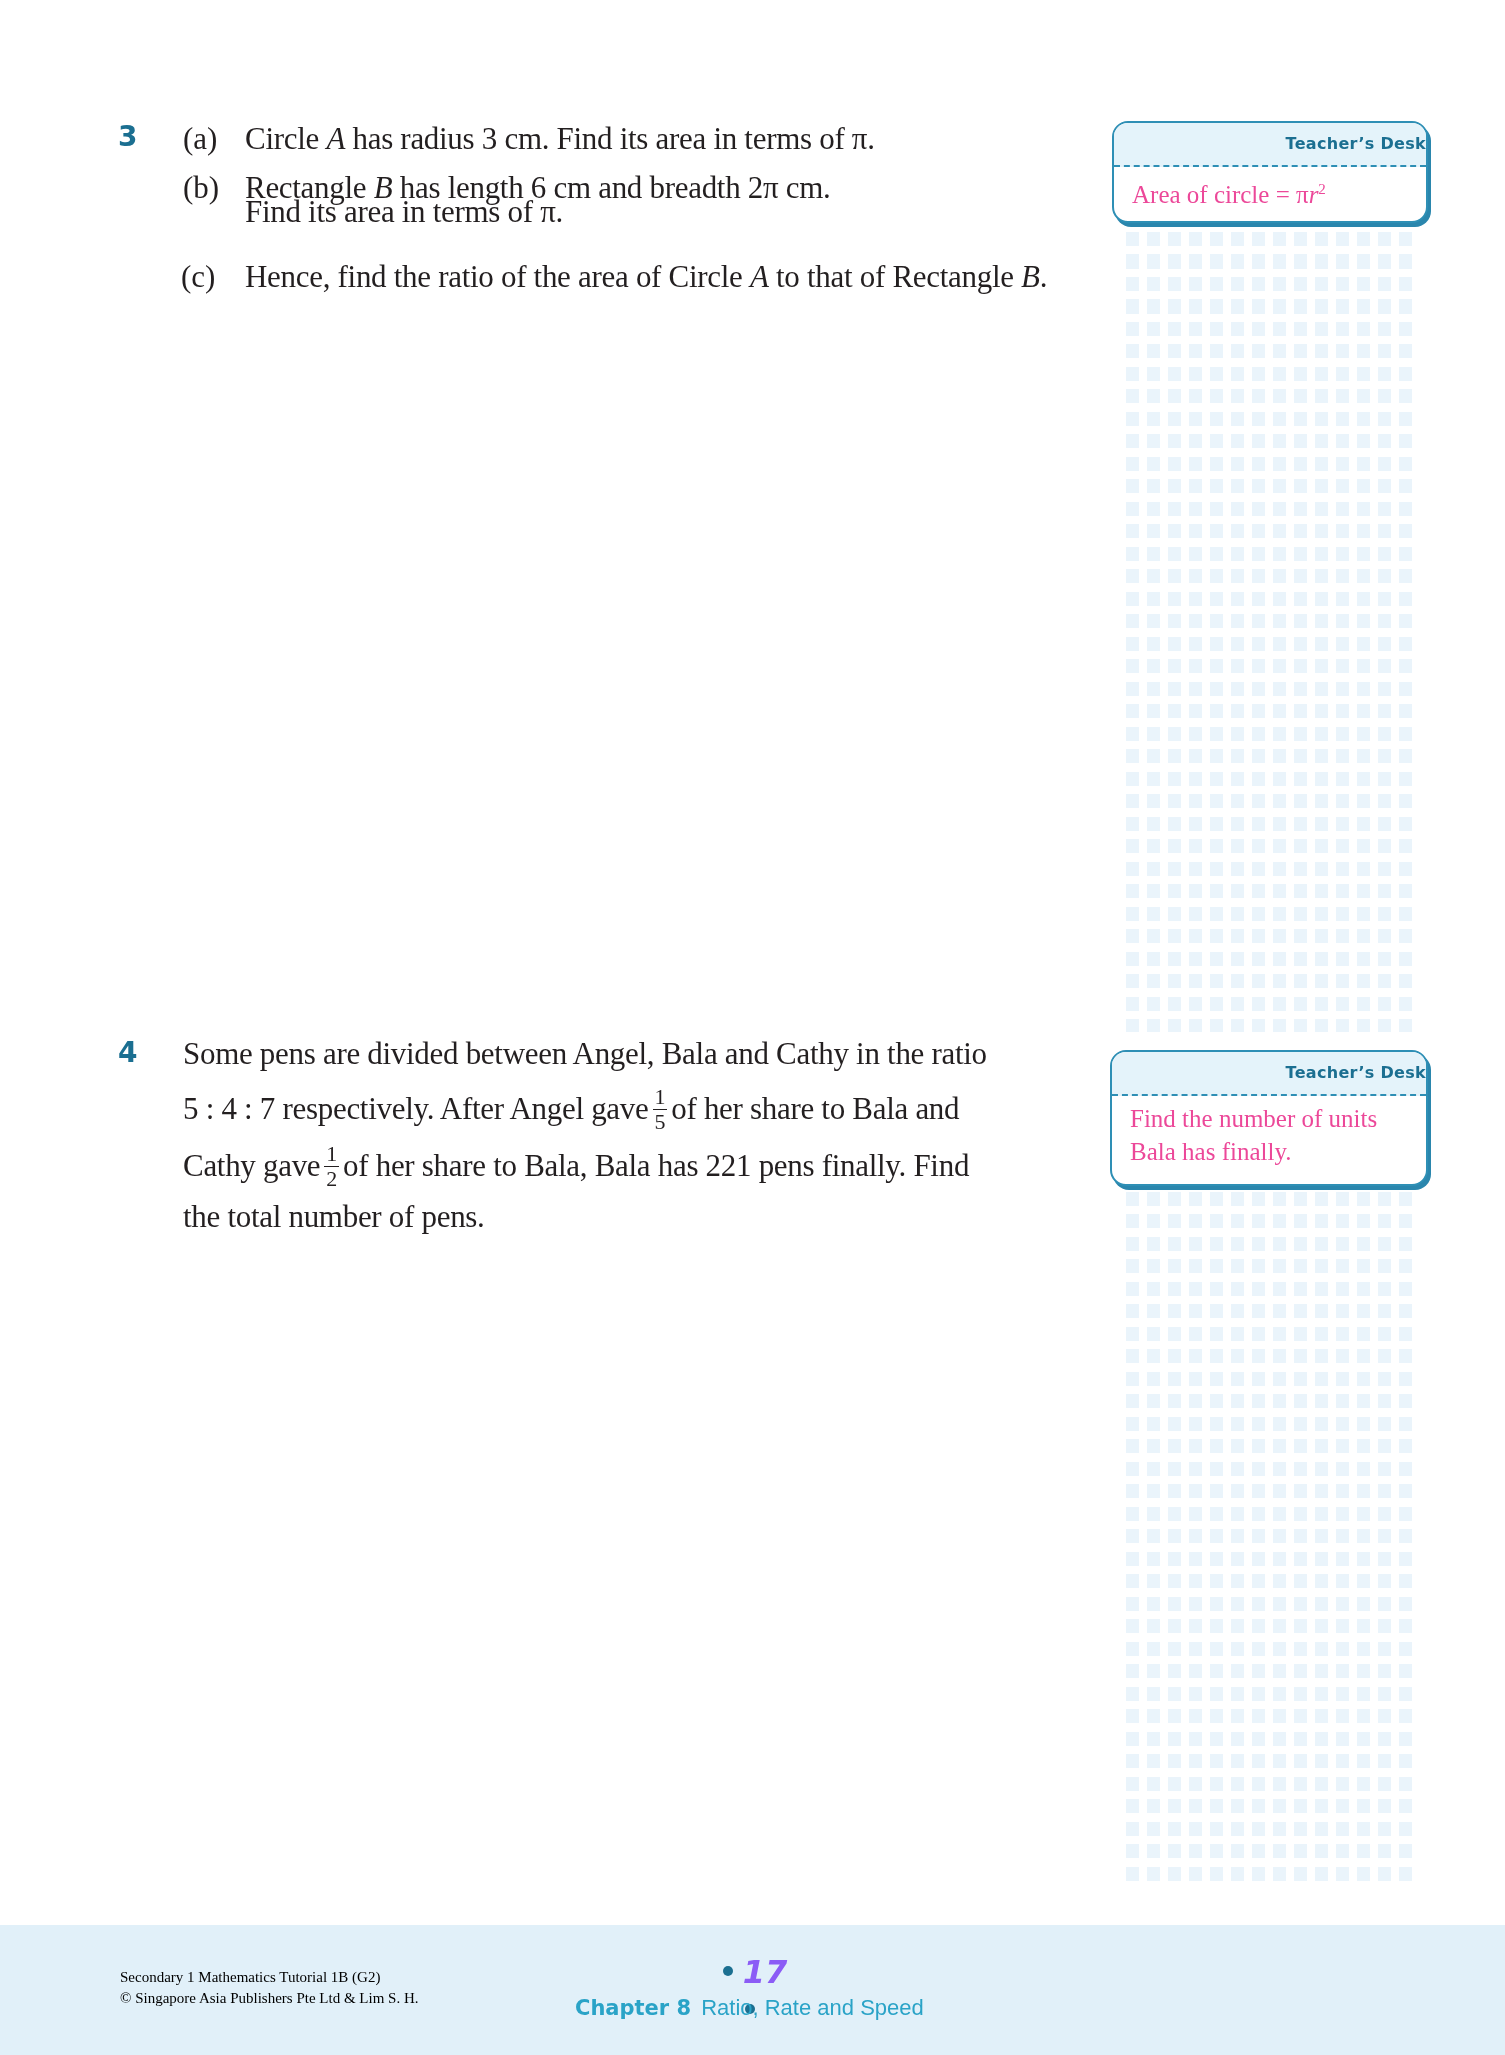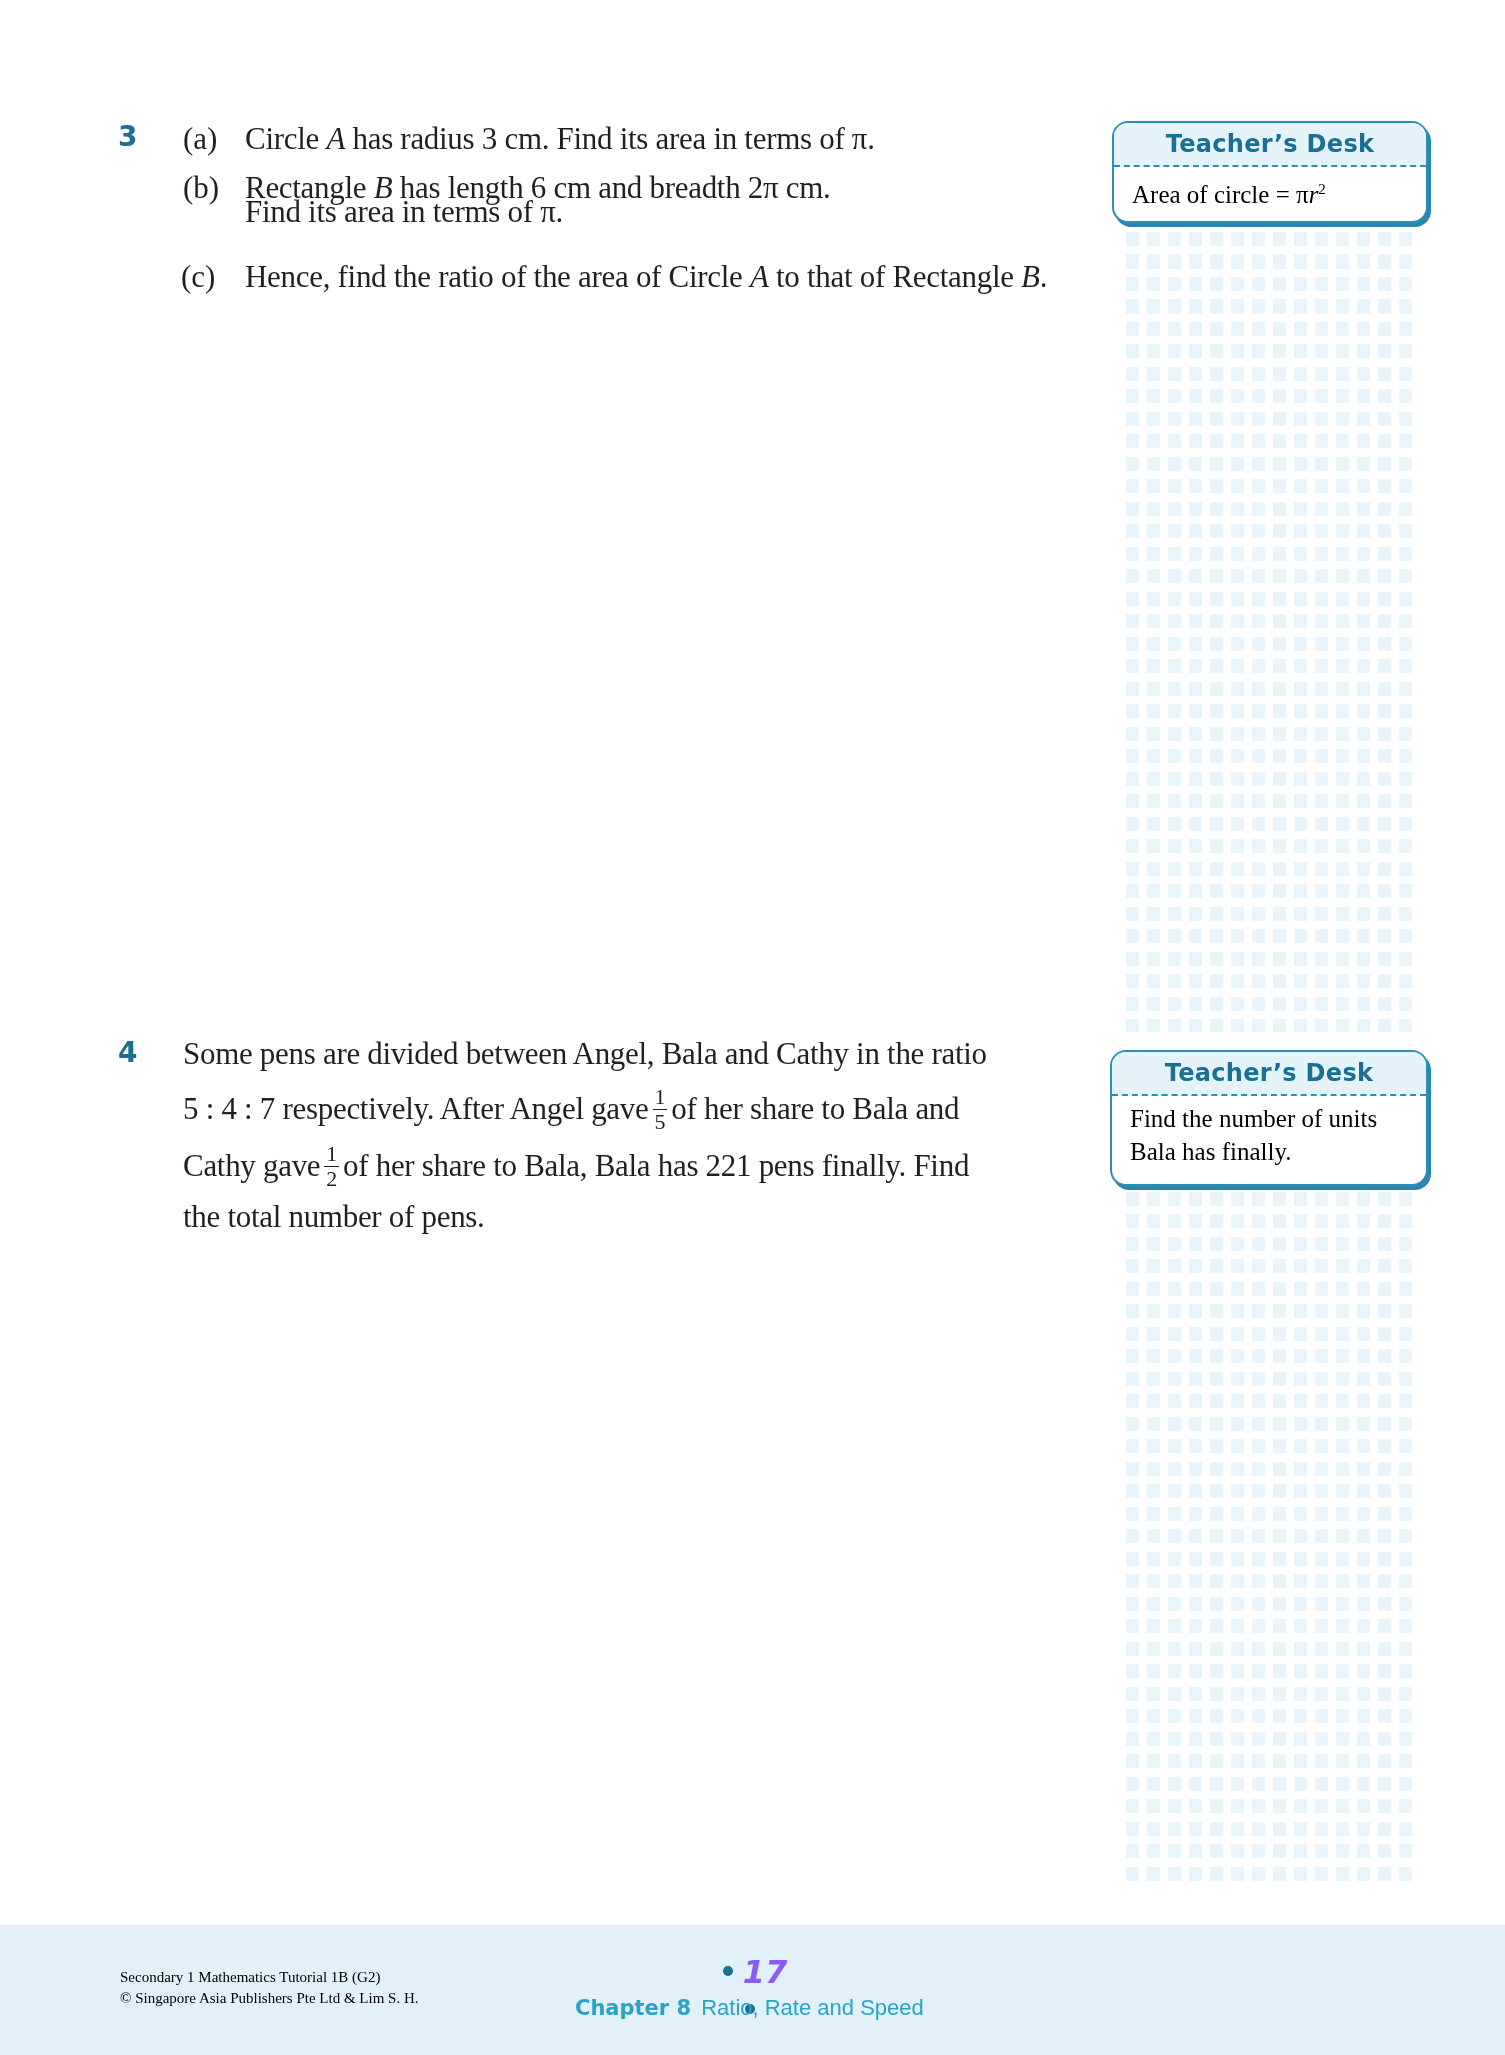--- a/index.html
+++ b/index.html
@@ -32,25 +32,25 @@
         repeating-linear-gradient(90deg, transparent 0, transparent 2px, #eaf4fb 2px, #eaf4fb 15px, transparent 15px, transparent 21px);
       -webkit-mask: repeating-linear-gradient(180deg, #000 0, #000 14px, transparent 14px, transparent 22.5px);
       mask: repeating-linear-gradient(180deg, #000 0, #000 14px, transparent 14px, transparent 22.5px);
     }
 
     .desk {
       position: absolute; background: #ffffff; border: 2px solid #2e8fb5;
       border-radius: 16px; box-shadow: 3px 4px 0 #2a86ad; overflow: hidden;
     }
     .desk-head {
-      background: #e4f3fa; text-align: center; font-family: "DejaVu Sans", sans-serif;
-      font-weight: bold; color: #1b6f91; font-size: 24px; height: 42px; line-height: 42px;
+      background: #e4f3fa; text-align: right; font-family: "DejaVu Sans", sans-serif;
+      font-weight: bold; color: #1b6f91; font-size: 16px; height: 42px; line-height: 42px;
       border-bottom: 2px dashed #2e8fb5; letter-spacing: 0.3px;
     }
-    .desk-body { padding: 6px 18px 10px; font-size: 25px; line-height: 33px; color: #000000; }
+    .desk-body { padding: 6px 18px 10px; font-size: 25px; line-height: 33px; color: #ec4899; }
 
     .footer {
       position: absolute; left: 0; top: 1925px; width: 1505px; height: 130px; background: #e1f0f9;
     }
     .foot-left {
       position: absolute; left: 120px; top: 42px; font-size: 15px; line-height: 21px; color: #000000;
     }
     .page-num {
       position: absolute; left: 700px; top: 28px; width: 100px; text-align: center;
       font-family: "DejaVu Sans", sans-serif; font-weight: bold; font-size: 32px; color: #8b5cf6; font-style: italic;

